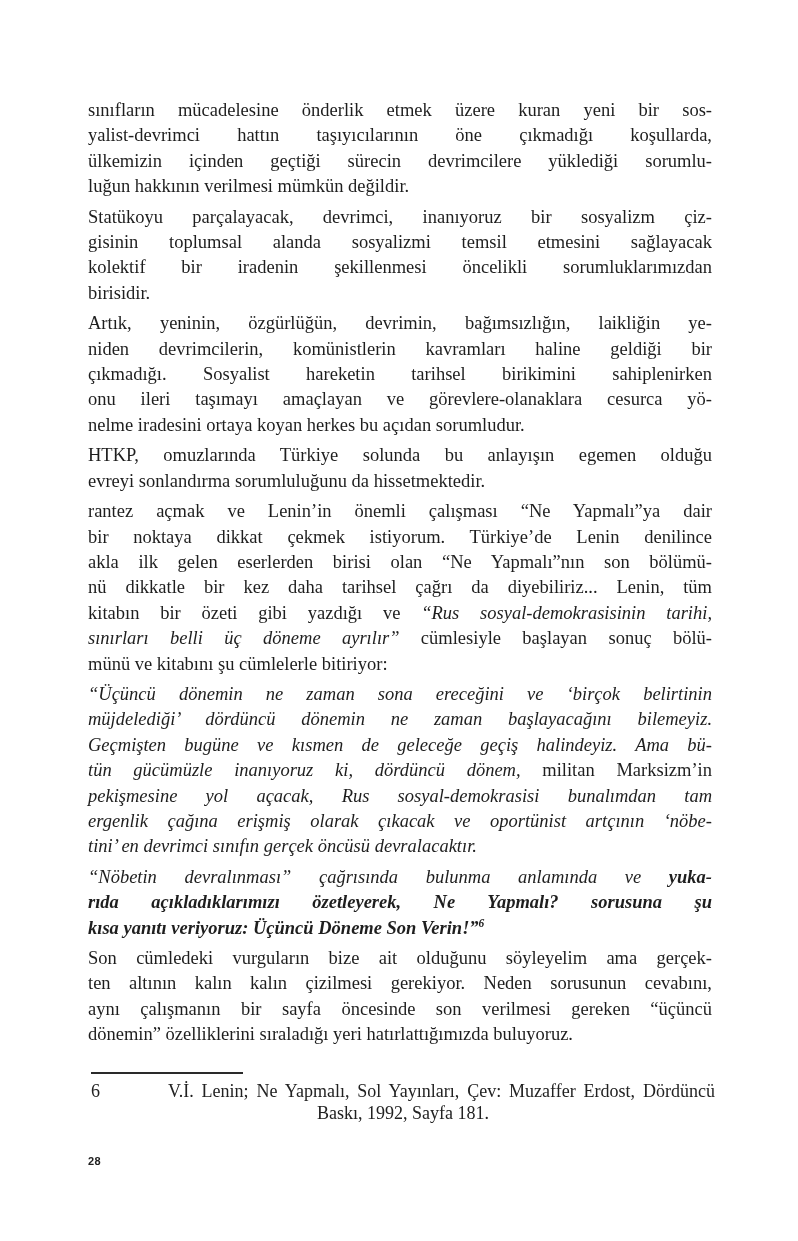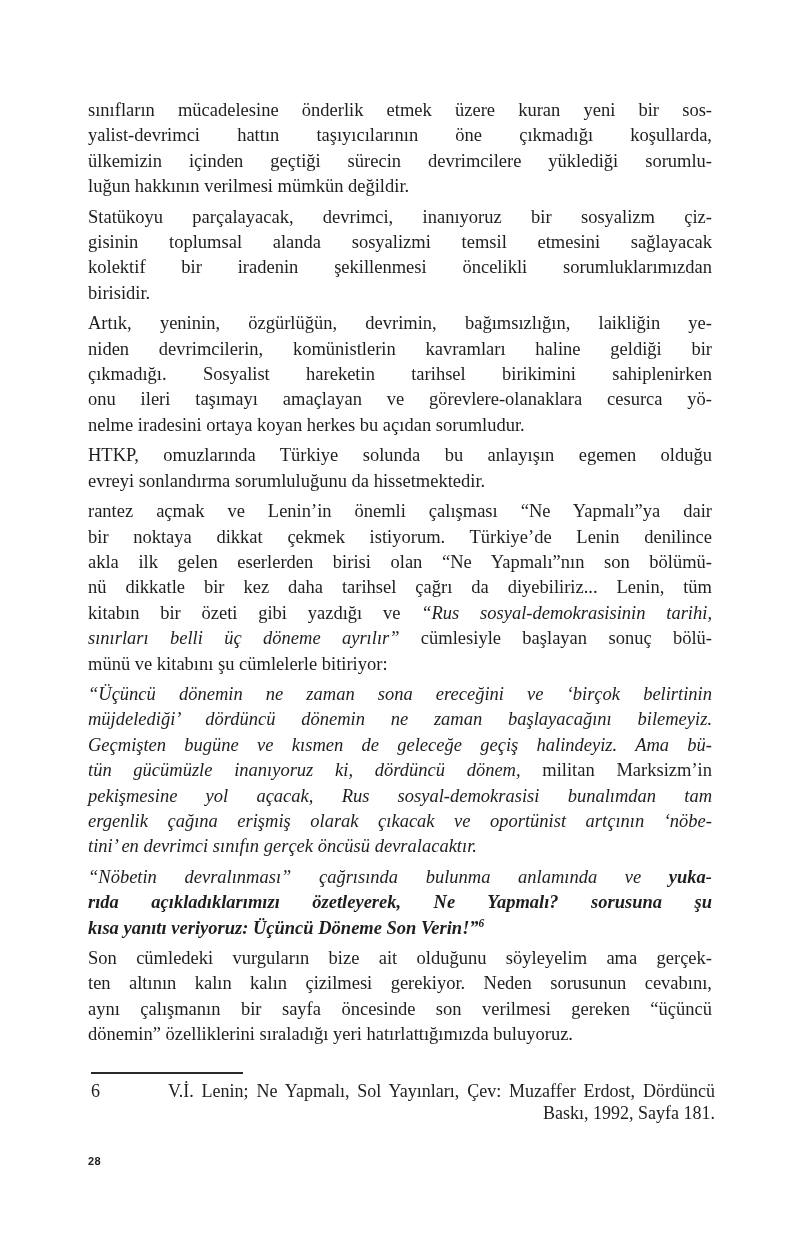--- a/index.html
+++ b/index.html
@@ -63,21 +63,21 @@
   }
   .fn-line1 {
     text-align: justify;
     text-align-last: justify;
   }
   .fn-marker {
     display: inline-block;
     width: 77px;
   }
   .fn-line2 {
-    text-align: right;
+    text-align: center;
   }
   .page-number {
     position: absolute;
     left: 88px;
     top: 1155px;
     font-family: "Liberation Sans", sans-serif;
     font-weight: bold;
     font-size: 11px;
     color: #202020;
     letter-spacing: 0.5px;

